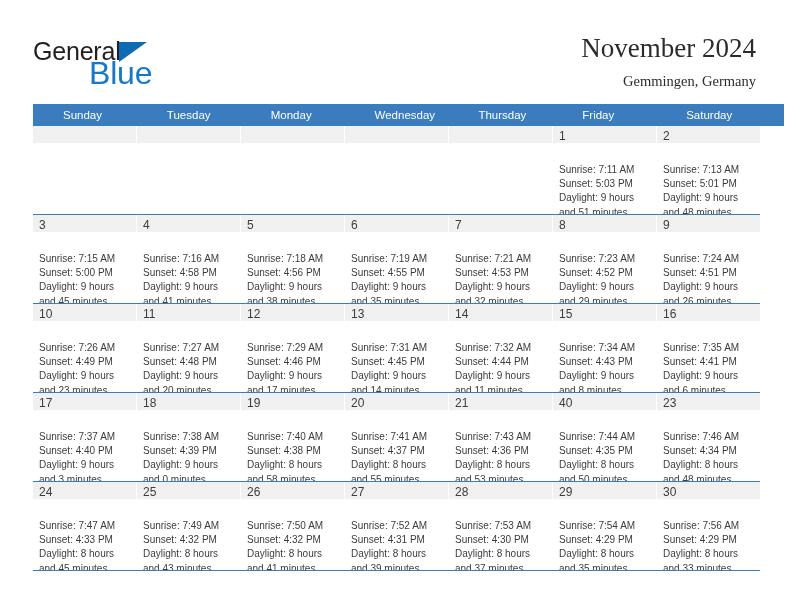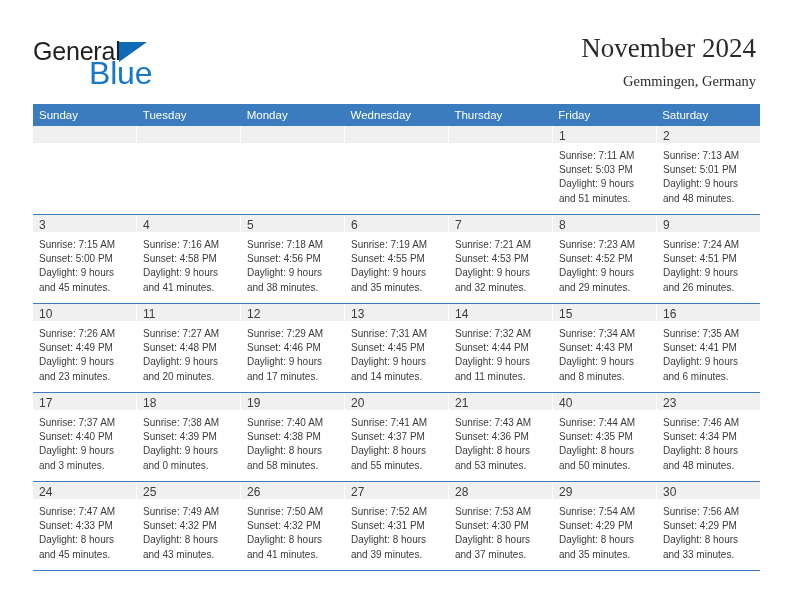--- a/index.html
+++ b/index.html
@@ -90,20 +90,21 @@
     position: absolute;
     left: 33px;
     top: 104px;
     width: 727px;
   }
   .weekday-row {
     display: flex;
     width: 727px;
     height: 22px;
     background: #3a7cbe;
+    padding-left: 24px;
   }
   .weekday {
     flex: 1 1 0;
     box-sizing: border-box;
     padding-left: 6px;
     color: #ffffff;
     font-size: 11.5px;
     line-height: 22px;
     white-space: nowrap;
     overflow: hidden;
@@ -138,21 +139,21 @@
   }
   .day-number {
     font-size: 12px;
     line-height: 17px;
     color: #3c3c3c;
   }
   .day-cell.empty .day-number-band {
     background: #f0f0f0;
   }
   .day-info {
-    padding: 6px 5px 0 6px;
+    padding: 20px 5px 0 6px;
     font-size: 10px;
     line-height: 14.2px;
     color: #3c3c3c;
   }
   .day-info div {
     white-space: nowrap;
   }
 </style>
 </head>
 <body>

